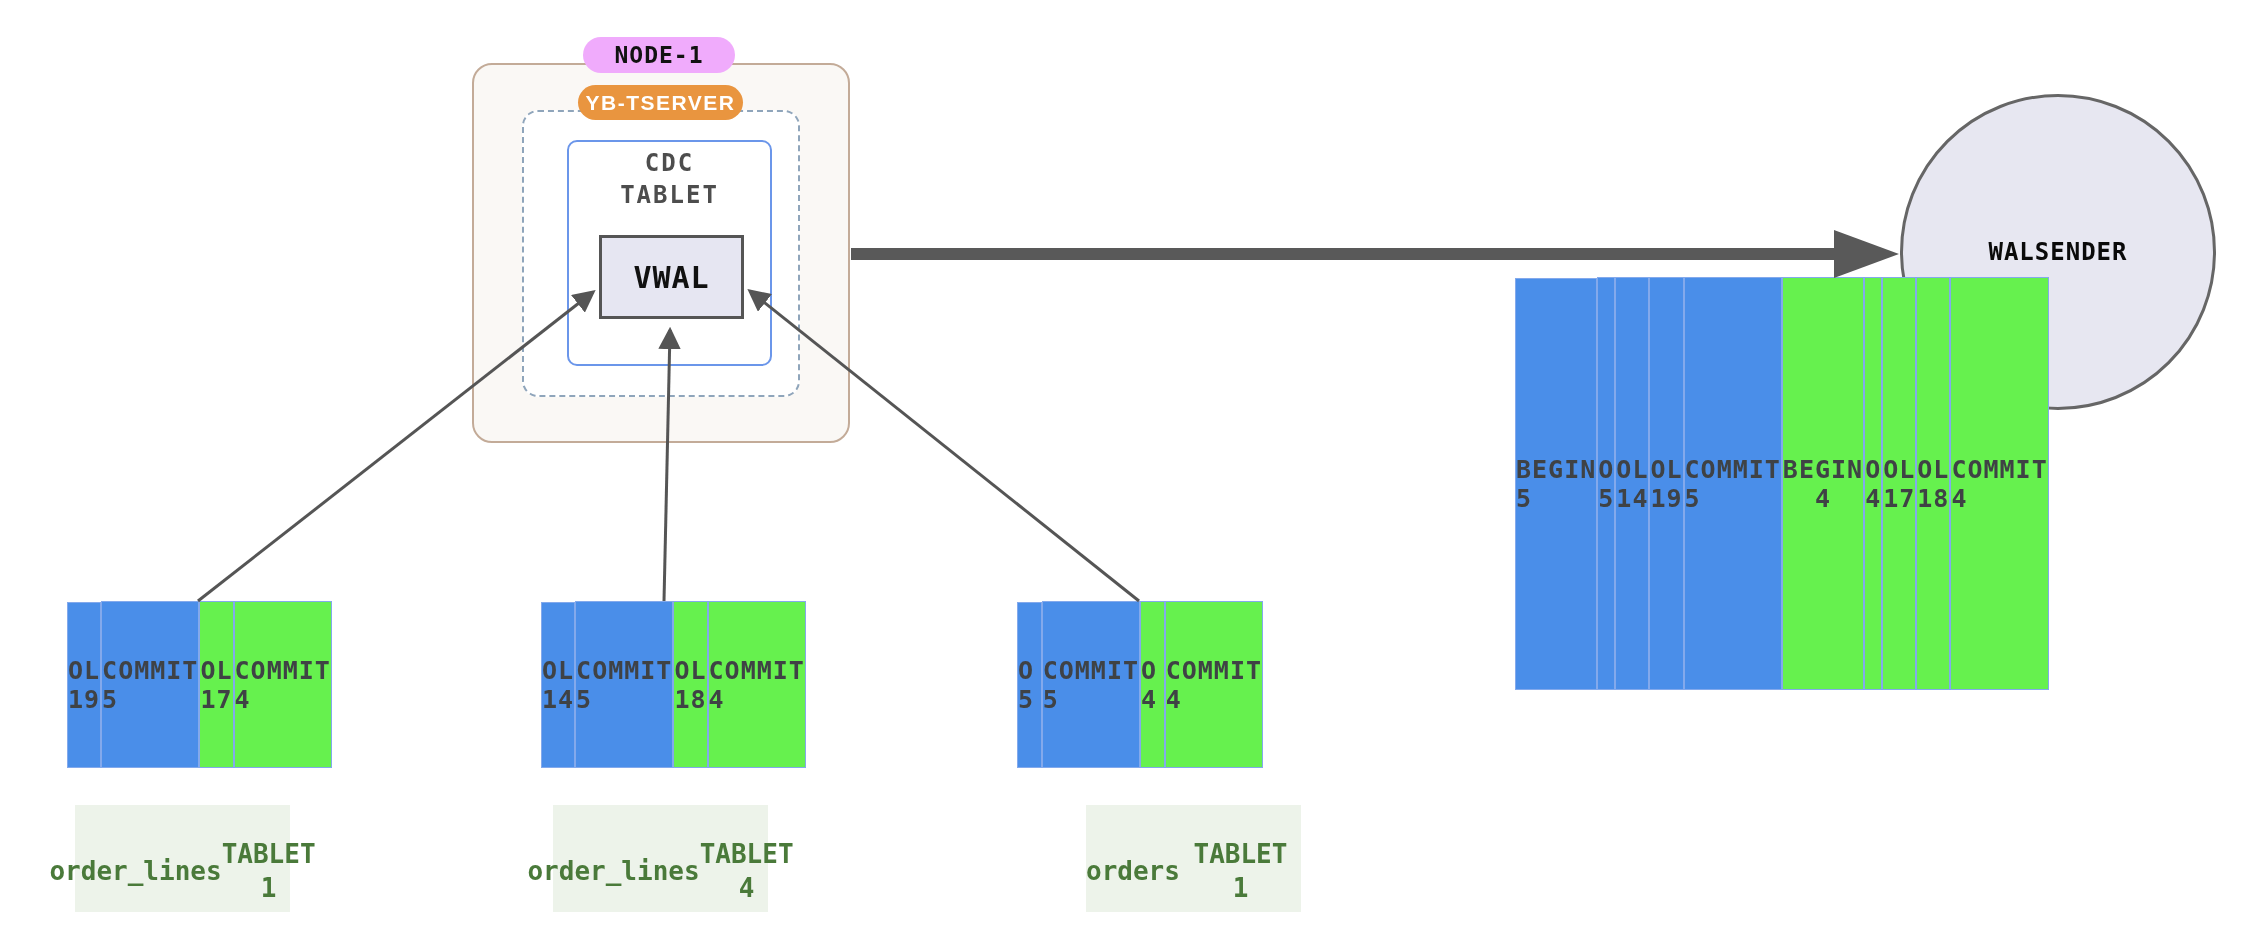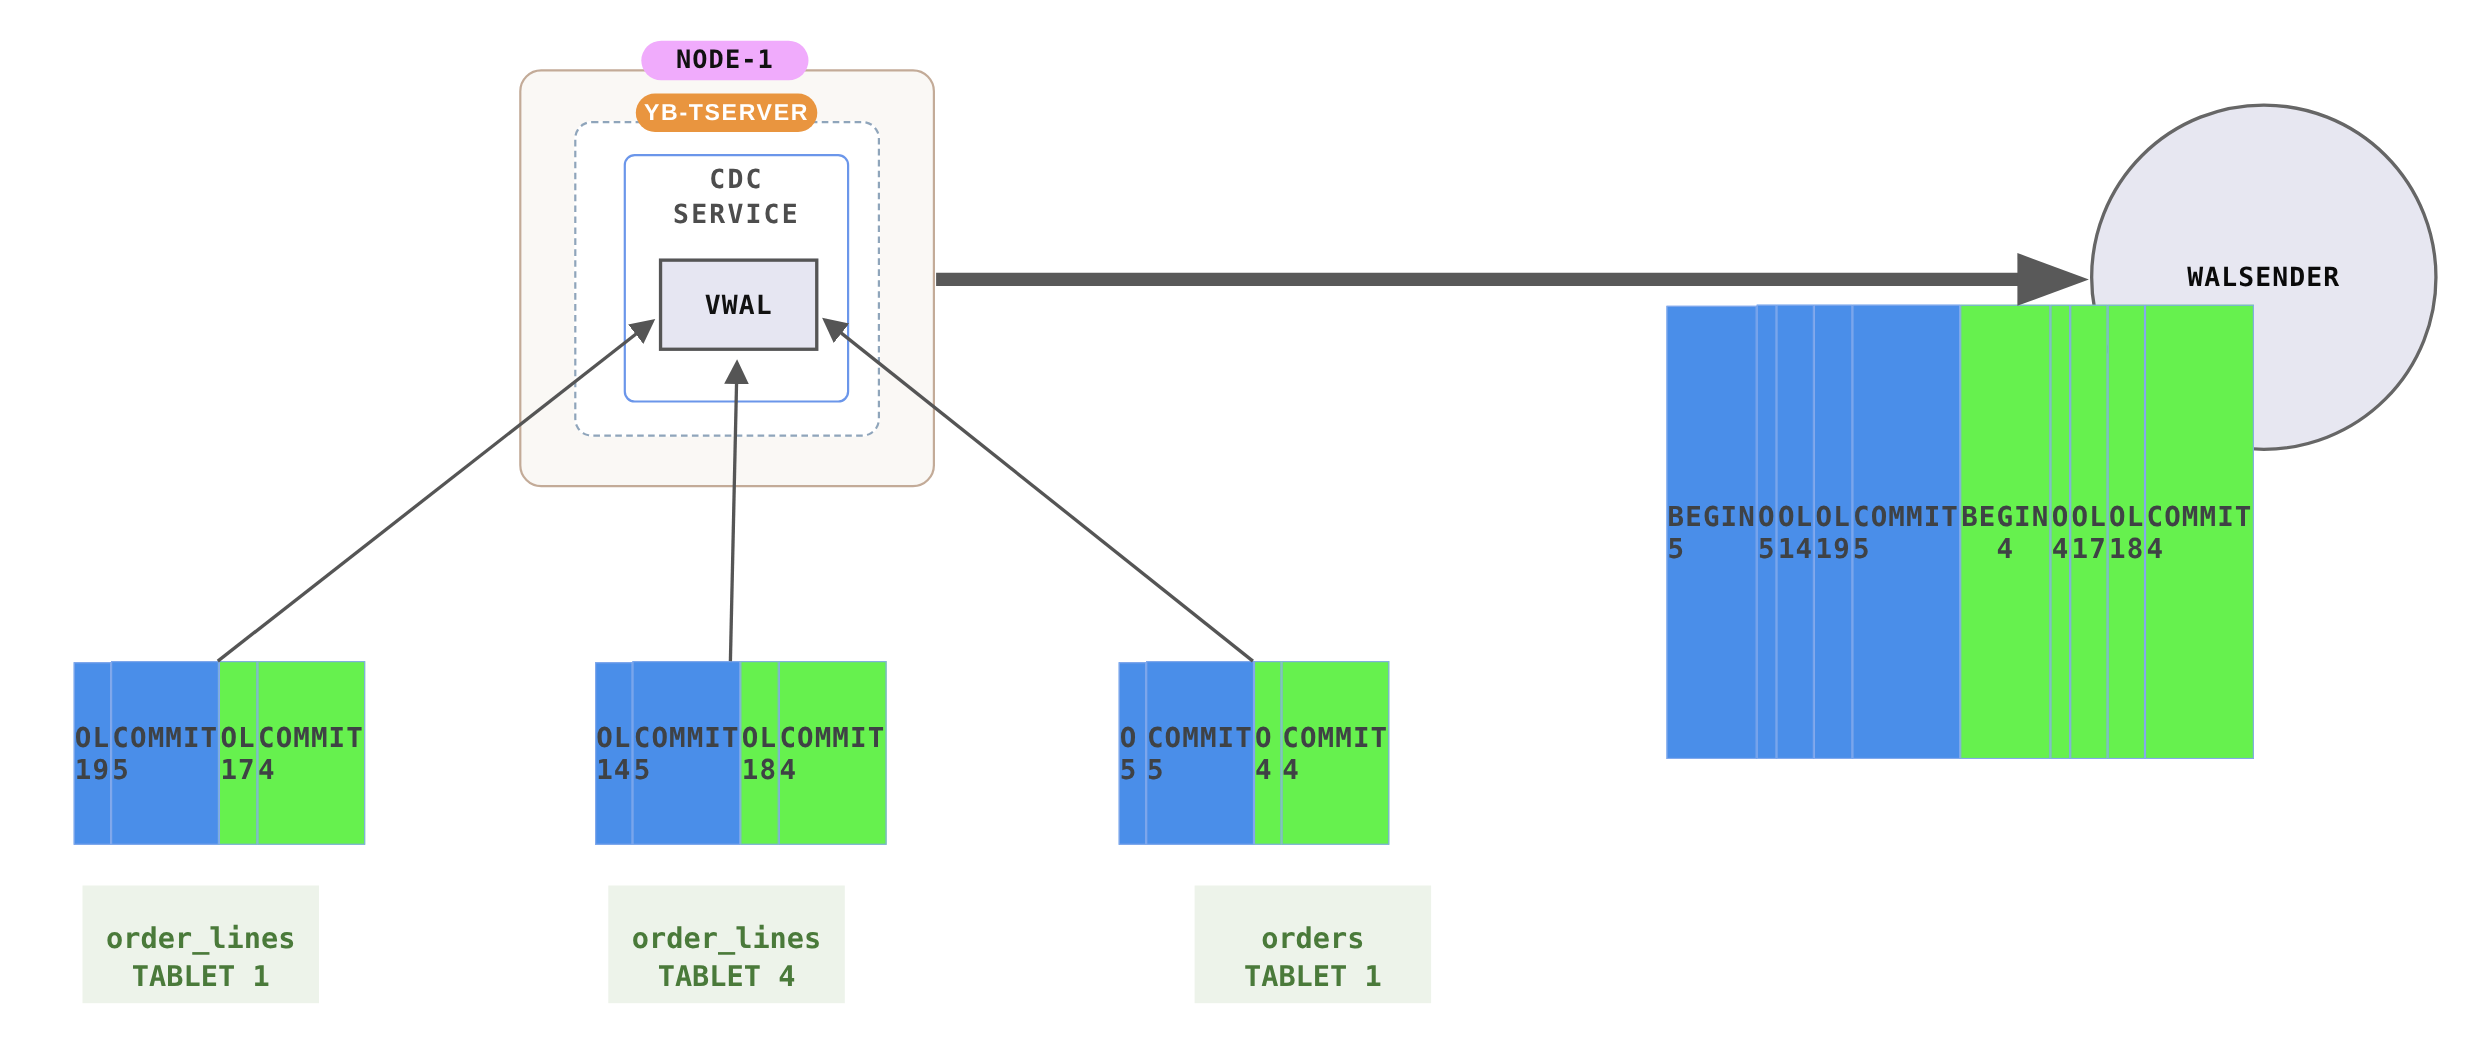--- a/index.html
+++ b/index.html
@@ -40,21 +40,21 @@
   }
   .cdc-title {
     position:absolute; left:567px; top:147px; width:205px; text-align:center;
     font-weight:bold; font-size:24px; line-height:1.35; color:#4d4d4d;
     letter-spacing:2px; z-index:3;
   }
   .vwal-box {
     position:absolute; left:599px; top:235px; width:145px; height:84px;
     background:#e6e6f2; border:3px solid #555555; box-sizing:border-box;
     display:flex; align-items:center; justify-content:center;
-    font-weight:bold; font-size:24px; color:#111; letter-spacing:1px; z-index:3;
+    font-weight:bold; font-size:30px; color:#111; letter-spacing:1px; z-index:3;
   }
   
   .walsender {
     position:absolute; left:1900px; top:94px; width:316px; height:316px;
     background:#e7e7f1; border:3px solid #666666; border-radius:50%;
     box-sizing:border-box; display:flex; align-items:center; justify-content:center;
     font-weight:bold; font-size:24px; color:#0a0a0a; letter-spacing:1px; z-index:2;
   }
   
   .stack { position:absolute; display:flex; flex-direction:row; z-index:2; }
@@ -65,21 +65,21 @@
   }
   .cell:first-child { margin-top:0; }
   .merged { left:1515px; top:278px; width:245px; height:412px; }
   .t1 { left:67px;  top:602px; width:246px; height:166px; }
   .t2 { left:541px; top:602px; width:246px; height:166px; }
   .t3 { left:1017px; top:602px; width:246px; height:166px; }
   
   .tablet-label {
     position:absolute; top:805px; width:215px; height:107px;
     background:#edf3ea; color:#4a7a3a; font-weight:bold; font-size:26px;
-    line-height:1.27; display:flex; flex-direction:column; align-items:center;
+    line-height:1.27; display:flex; flex-direction:row; align-items:center;
     justify-content:center; text-align:center; box-sizing:border-box;
     padding-top:26px;
   }
   .l1 { left:75px; } .l2 { left:553px; } .l3 { left:1086px; }
   
   svg.arrows {
     position:absolute; left:0; top:0; width:2254px; height:950px;
     z-index:10; pointer-events:none;
   }
 </style>
@@ -92,21 +92,21 @@
 
   <div class="dashed-box"></div>
 
   <div class="node-pill">NODE-1</div>
 
   <div class="yb-pill">YB-TSERVER</div>
 
   <div class="cdc-box"></div>
   <div class="cdc-title">
     <div>CDC</div>
-    <div>SERVICE</div>
+    <div>TABLET</div>
   </div>
 
   <div class="vwal-box">
     <span>VWAL</span>
   </div>
 
   <div class="walsender">
     <span>WALSENDER</span>
   </div>
 

